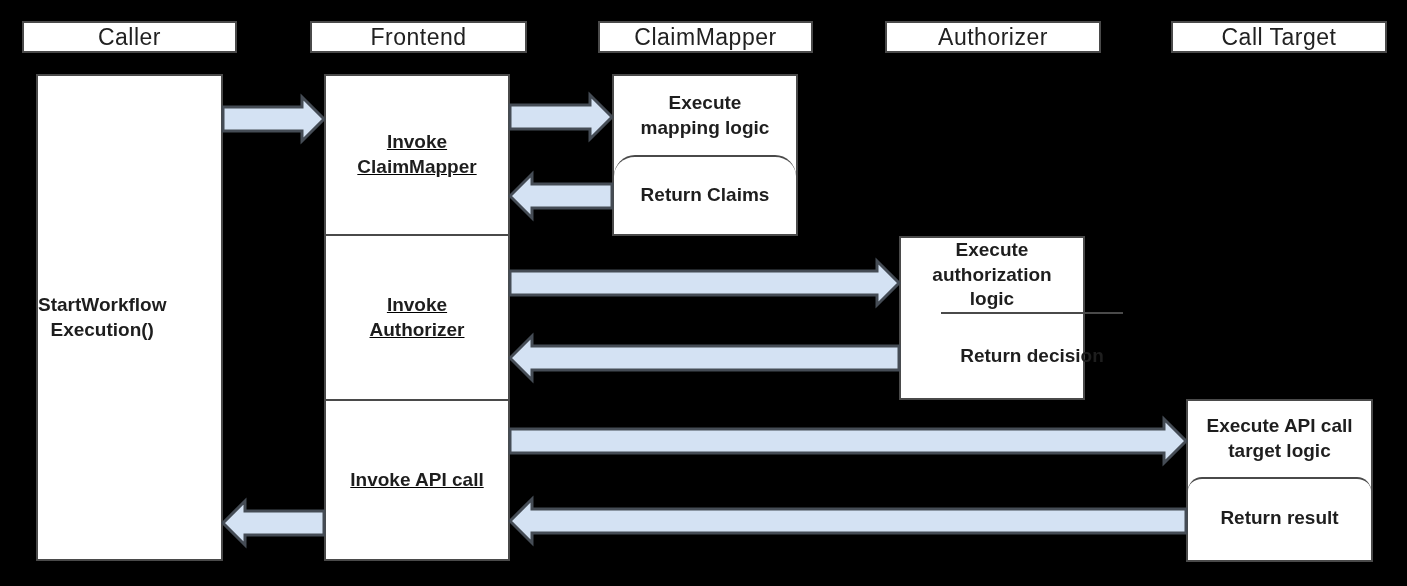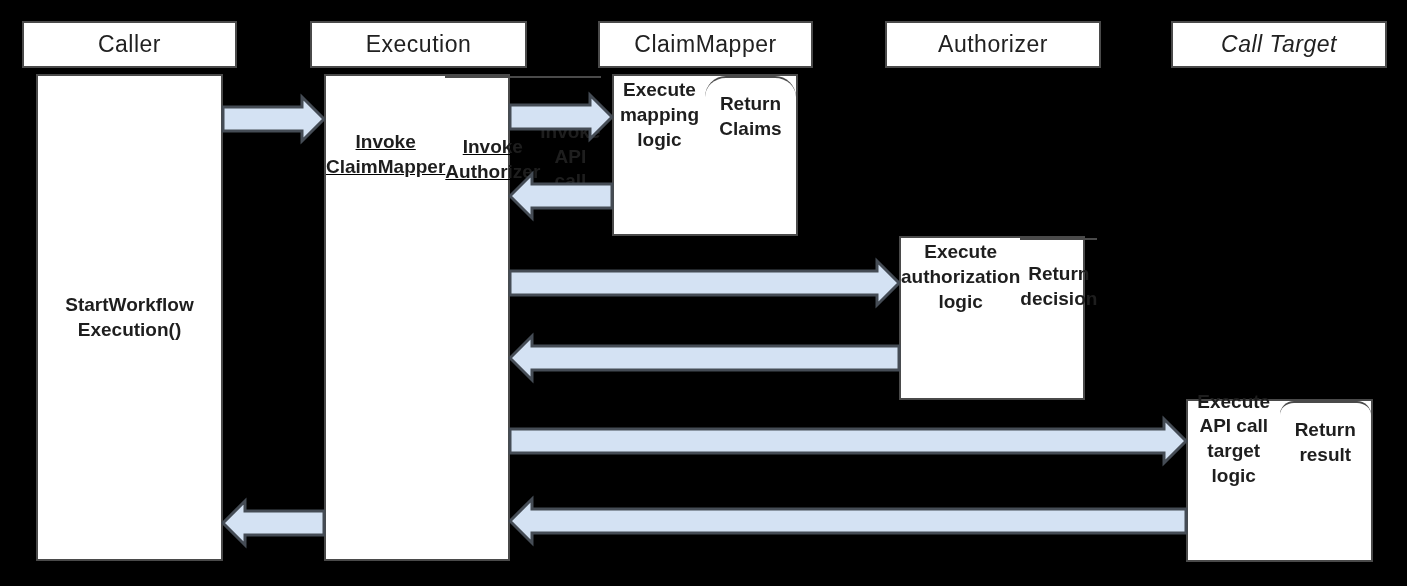--- a/index.html
+++ b/index.html
@@ -11,77 +11,77 @@
     overflow: hidden;
   }
   .canvas {
     position: relative;
     width: 1407px; height: 586px;
     background: #000000;
   }
   
   .hdr {
     position: absolute;
-    height: 47px;
+    height: 32px;
     background: #ffffff;
     border: 2px solid #4a4a4a;
     display: flex; align-items: center; justify-content: center;
     font-size: 23px; font-weight: 400;
     letter-spacing: 0.5px;
     color: #212121;
   }
   
   .node {
     position: absolute;
     background: #ffffff;
     border: 2px solid #4a4a4a;
-    display: flex; align-items: center; justify-content: center;
+    display: flex; align-items: center; justify-content: flex-start;
     text-align: center;
   }
   .node span, .cell span {
     white-space: pre-line;
     font-size: 19px; font-weight: 700;
     line-height: 1.3;
     color: #1e1e1e;
   }
   
   .stack {
     position: absolute;
     background: #ffffff;
     border: 2px solid #4a4a4a;
-    display: flex; flex-direction: row;
+    display: flex; flex-direction: column;
   }
   .cell {
     display: flex; align-items: center; justify-content: center;
     text-align: center;
     width: 100%;
   }
   .cell.divided { border-top: 2px solid #4a4a4a; }
   
   .arrow { position: absolute; line-height: 0; }
   .arrow svg { display: block; overflow: visible; }
 </style>
 </head>
 <body>
 
 <div class="canvas">
 
   <div class="hdr" style="left:22px;  top:21px; width:215px;">
       <span>Caller</span>
     </div>
   <div class="hdr" style="left:310px; top:21px; width:217px;">
-      <span>Execution</span>
+      <span>Frontend</span>
     </div>
   <div class="hdr" style="left:598px; top:21px; width:215px;">
       <span>ClaimMapper</span>
     </div>
   <div class="hdr" style="left:885px; top:21px; width:216px;">
       <span>Authorizer</span>
     </div>
-  <div class="hdr" style="left:1171px;top:21px; width:216px;font-style:italic;">
+  <div class="hdr" style="left:1171px;top:21px; width:216px;">
       <span>Call Target</span>
     </div>
 
   <div class="node" style="left:36px; top:74px; width:187px; height:487px;">
     <span>StartWorkflow
 Execution()</span>
   </div>
 
   <div class="stack" style="left:324px; top:74px; width:186px; height:487px;text-decoration:underline;">
     <div class="cell" style="height:158px;">
@@ -106,21 +106,21 @@
       <span>Return Claims</span>
     </div>
   </div>
 
   <div class="stack" style="left:899px; top:236px; width:186px; height:164px;">
     <div class="cell" style="height:79px;">
       <span>Execute
 authorization
 logic</span>
     </div>
-    <div class="cell divided" style="height:96px;">
+    <div class="cell divided" style="height:96px;margin-left:40px;">
       <span>Return decision</span>
     </div>
   </div>
 
   <div class="stack" style="left:1186px; top:399px; width:187px; height:163px;">
     <div class="cell" style="height:76px;">
       <span>Execute API call
 target logic</span>
     </div>
     <div class="cell divided" style="height:81px;border-radius:14px;">

